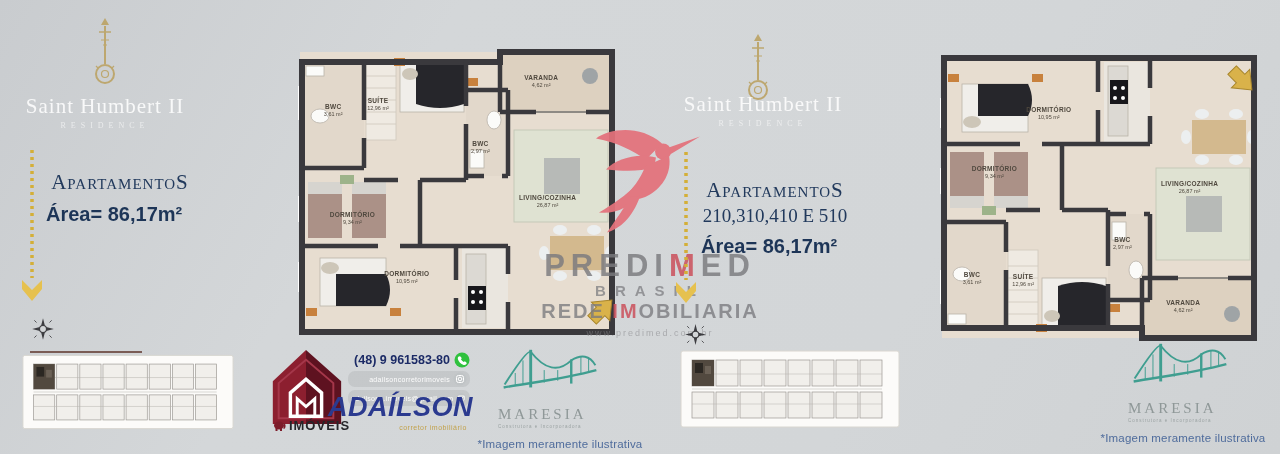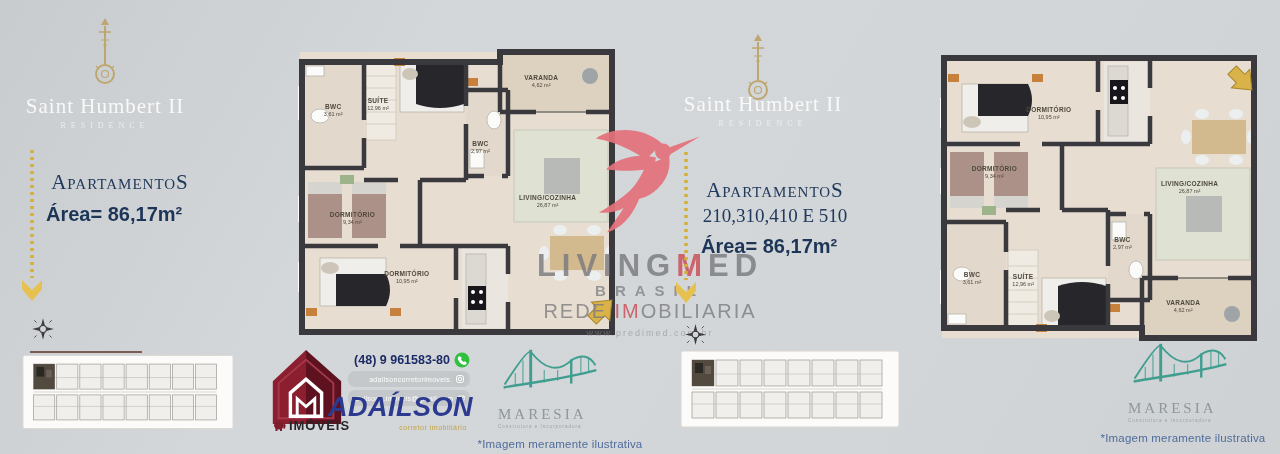--- a/index.html
+++ b/index.html
@@ -21,21 +21,21 @@
   .plan svg{overflow:visible;}
   .plan-labels{position:absolute;left:0;top:0;width:100%;height:100%;}
   .room-label{position:absolute;transform:translate(-50%,-50%);text-align:center;color:#4f483e;white-space:nowrap;}
   .rl-name{font-weight:bold;font-size:6.5px;letter-spacing:.3px;}
   .rl-area{font-size:5.5px;margin-top:1px;}
   
   .watermark{position:absolute;left:515px;top:248px;width:270px;text-align:center;pointer-events:none;}
   .wm-brand{font-size:31px;font-weight:bold;letter-spacing:6px;color:rgba(122,122,126,.82);}
   .wm-accent{color:rgba(203,84,95,.88);}
   .wm-line2{font-size:15px;font-weight:bold;letter-spacing:9px;color:rgba(122,122,126,.72);margin-top:-2px;}
-  .wm-line3{font-size:20px;font-weight:normal;letter-spacing:2px;color:rgba(122,122,126,.78);margin-top:1px;}
+  .wm-line3{font-size:20px;font-weight:bold;letter-spacing:2px;color:rgba(122,122,126,.78);margin-top:1px;}
   .wm-url{font-size:9px;letter-spacing:2px;color:rgba(135,135,138,.55);margin-top:5px;}
   
   .siteplan{position:absolute;}
   .agency-name{position:absolute;left:328px;top:392px;width:145px;text-align:center;font-size:27px;font-weight:bold;color:#2b3a8f;letter-spacing:.5px;font-style:italic;}
   .agency-role{position:absolute;left:398px;top:424px;width:70px;text-align:center;font-size:7px;color:#c2a24b;letter-spacing:.5px;}
   .agency-brandrow{position:absolute;left:266px;top:418px;width:90px;display:flex;align-items:center;gap:3px;justify-content:center;}
   .agency-brandrow span{font-size:13px;font-weight:bold;color:#26262a;letter-spacing:1px;}
   .contact{position:absolute;left:348px;top:352px;width:122px;text-align:right;}
   .phone-row{display:flex;align-items:center;justify-content:flex-end;gap:4px;font-size:12.5px;font-weight:bold;color:#1c2b66;}
   .pill{display:flex;align-items:center;justify-content:flex-end;gap:3px;margin-top:3px;
@@ -278,21 +278,21 @@
           <div class="rl-name">DORMITÓRIO</div>
           <div class="rl-area">10,95 m²</div>
         </div>
       </div>
   </section>
 
   <svg class="abs" style="left:570px;top:126px;" width="132" height="118" viewBox="0 0 132 105">
       <use href="#bird-geo"></use>
     </svg>
   <div class="watermark">
-    <div class="wm-brand"><span>LIVING</span><span class="wm-accent">M</span><span>ED</span></div>
+    <div class="wm-brand"><span>PREDI</span><span class="wm-accent">M</span><span>ED</span></div>
     <div class="wm-line2">BRASIL</div>
     <div class="wm-line3"><span>REDE </span><span class="wm-accent">IM</span><span>OBILIARIA</span></div>
     <div class="wm-url">www.predimed.com.br</div>
   </div>
   <svg class="abs" style="left:683px;top:322px;" width="25" height="25" viewBox="0 0 24 24">
       <use href="#compass-geo"></use>
     </svg>
 
   <section class="info-panel" style="left:648px;top:20px;">
     <svg class="abs" style="left:96px;top:10px;" width="28" height="78" viewBox="0 0 28 78">

